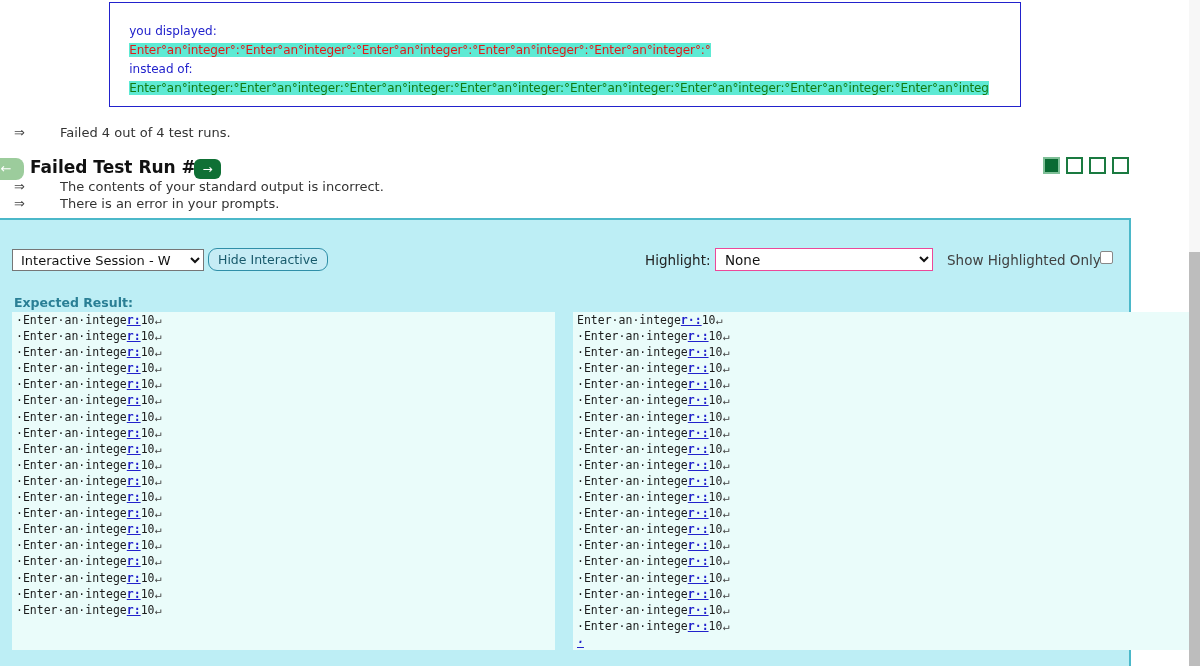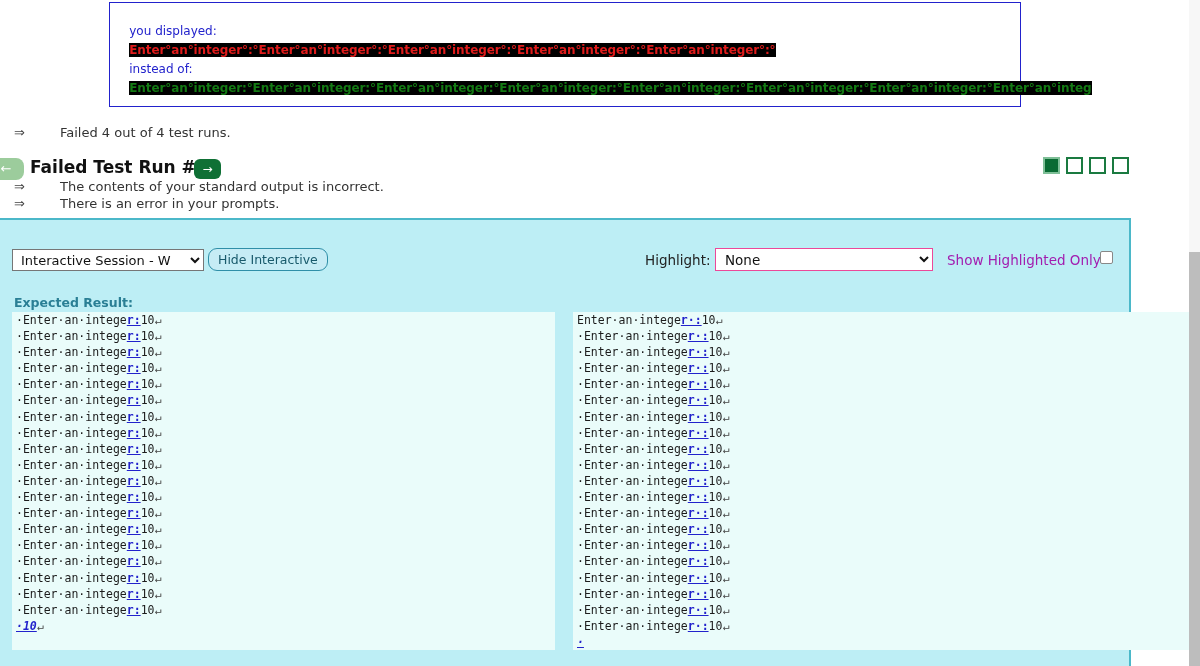--- a/index.html
+++ b/index.html
@@ -15,21 +15,21 @@
     border:1px solid #2222cc;background:#ffffff;box-sizing:border-box;
     overflow:visible;
   }
   #diffbox .dline{
     white-space:pre;font-size:12px;line-height:19px;height:19px;
     padding-left:4px;margin:0;
   }
   .lbl-blue{color:#2222cc;font-family:"DejaVu Sans","Liberation Sans",sans-serif;}
   .seq{
     font-family:"DejaVu Sans","Liberation Sans",sans-serif;
-    font-weight:700;letter-spacing:-0.1px;background:#000000;text-align:center;
+    font-weight:400;letter-spacing:-0.1px;background:#5eead4;text-align:center;
   }
   .seq-red{color:#e01b1b;}
   .seq-green{color:#137a13;}
   #diffbox .overflowline{position:relative;width:1090px;}
 
   
   .arrow-line{
     position:absolute;font-size:13px;color:#333333;white-space:nowrap;
   }
   .arrow-line .arw{display:inline-block;width:46px;color:#444;}
@@ -83,21 +83,21 @@
   #hl-label{
     position:absolute;left:645px;top:32px;font-size:13.5px;color:#222;
   }
   #hlselect{
     position:absolute;left:715px;top:28px;width:218px;height:23px;
     box-sizing:border-box;background:#ffffff;border:1px solid #ec4899;
     font-family:"DejaVu Sans","Liberation Sans",sans-serif;font-size:13.5px;
     color:#111;padding-left:5px;
   }
   #shownly-label{
-    position:absolute;left:947px;top:32px;font-size:13.5px;color:#a21caf;
+    position:absolute;left:947px;top:32px;font-size:13.5px;color:#404040;
   }
   #shownly-box{
     position:absolute;left:1100px;top:31px;width:13px;height:13px;
     box-sizing:border-box;background:#ffffff;border:1px solid #888;
     border-radius:2px;
   }
 
   .colhdr{
     position:absolute;font-size:12.5px;font-weight:bold;color:#2a7f95;
     white-space:nowrap;
@@ -200,21 +200,20 @@
       <div class="rline"><span>·Enter·an·intege</span><span class="hl">r:</span><span>10</span><span class="ret">↵</span></div>
       <div class="rline"><span>·Enter·an·intege</span><span class="hl">r:</span><span>10</span><span class="ret">↵</span></div>
       <div class="rline"><span>·Enter·an·intege</span><span class="hl">r:</span><span>10</span><span class="ret">↵</span></div>
       <div class="rline"><span>·Enter·an·intege</span><span class="hl">r:</span><span>10</span><span class="ret">↵</span></div>
       <div class="rline"><span>·Enter·an·intege</span><span class="hl">r:</span><span>10</span><span class="ret">↵</span></div>
       <div class="rline"><span>·Enter·an·intege</span><span class="hl">r:</span><span>10</span><span class="ret">↵</span></div>
       <div class="rline"><span>·Enter·an·intege</span><span class="hl">r:</span><span>10</span><span class="ret">↵</span></div>
       <div class="rline"><span>·Enter·an·intege</span><span class="hl">r:</span><span>10</span><span class="ret">↵</span></div>
       <div class="rline"><span>·Enter·an·intege</span><span class="hl">r:</span><span>10</span><span class="ret">↵</span></div>
       <div class="rline"><span>·Enter·an·intege</span><span class="hl">r:</span><span>10</span><span class="ret">↵</span></div>
-      <div class="rline"><span class="tail">·10</span><span class="ret">↵</span></div>
     </div>
   <div class="resultbox" id="box-act">
       <div class="rline"><span>Enter·an·intege</span><span class="hl">r·:</span><span>10</span><span class="ret">↵</span></div>
       <div class="rline"><span>·Enter·an·intege</span><span class="hl">r·:</span><span>10</span><span class="ret">↵</span></div>
       <div class="rline"><span>·Enter·an·intege</span><span class="hl">r·:</span><span>10</span><span class="ret">↵</span></div>
       <div class="rline"><span>·Enter·an·intege</span><span class="hl">r·:</span><span>10</span><span class="ret">↵</span></div>
       <div class="rline"><span>·Enter·an·intege</span><span class="hl">r·:</span><span>10</span><span class="ret">↵</span></div>
       <div class="rline"><span>·Enter·an·intege</span><span class="hl">r·:</span><span>10</span><span class="ret">↵</span></div>
       <div class="rline"><span>·Enter·an·intege</span><span class="hl">r·:</span><span>10</span><span class="ret">↵</span></div>
       <div class="rline"><span>·Enter·an·intege</span><span class="hl">r·:</span><span>10</span><span class="ret">↵</span></div>

